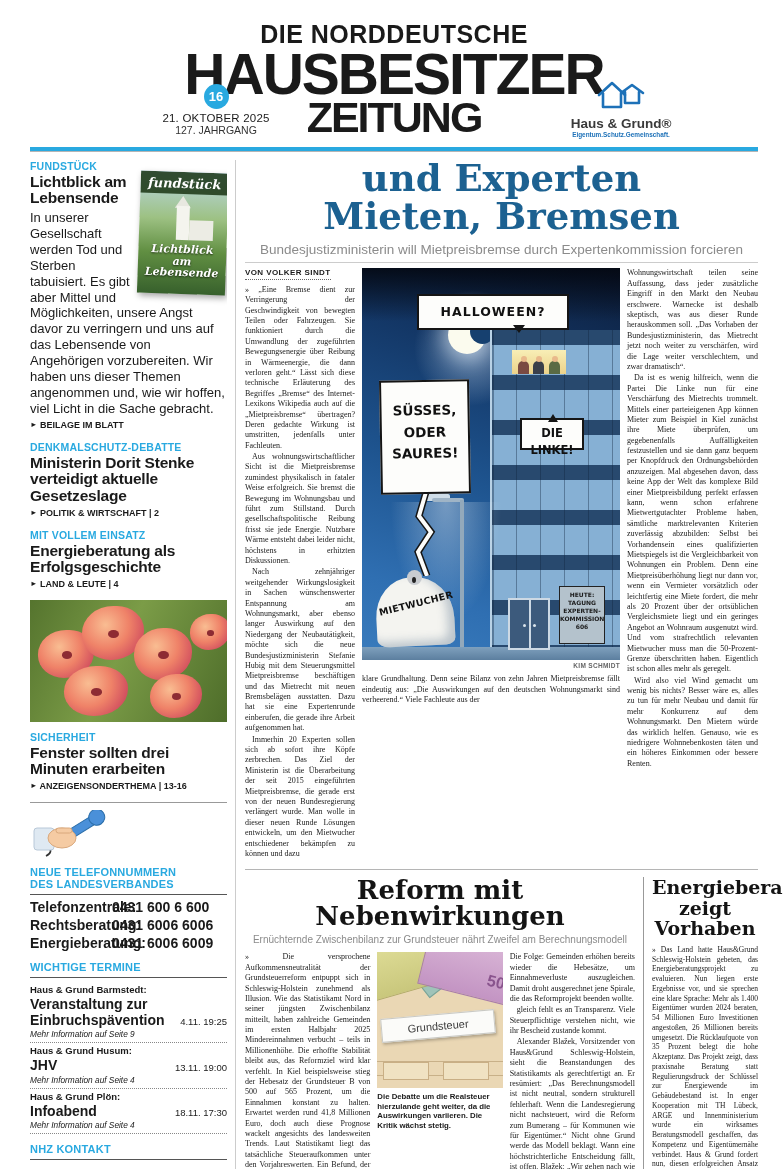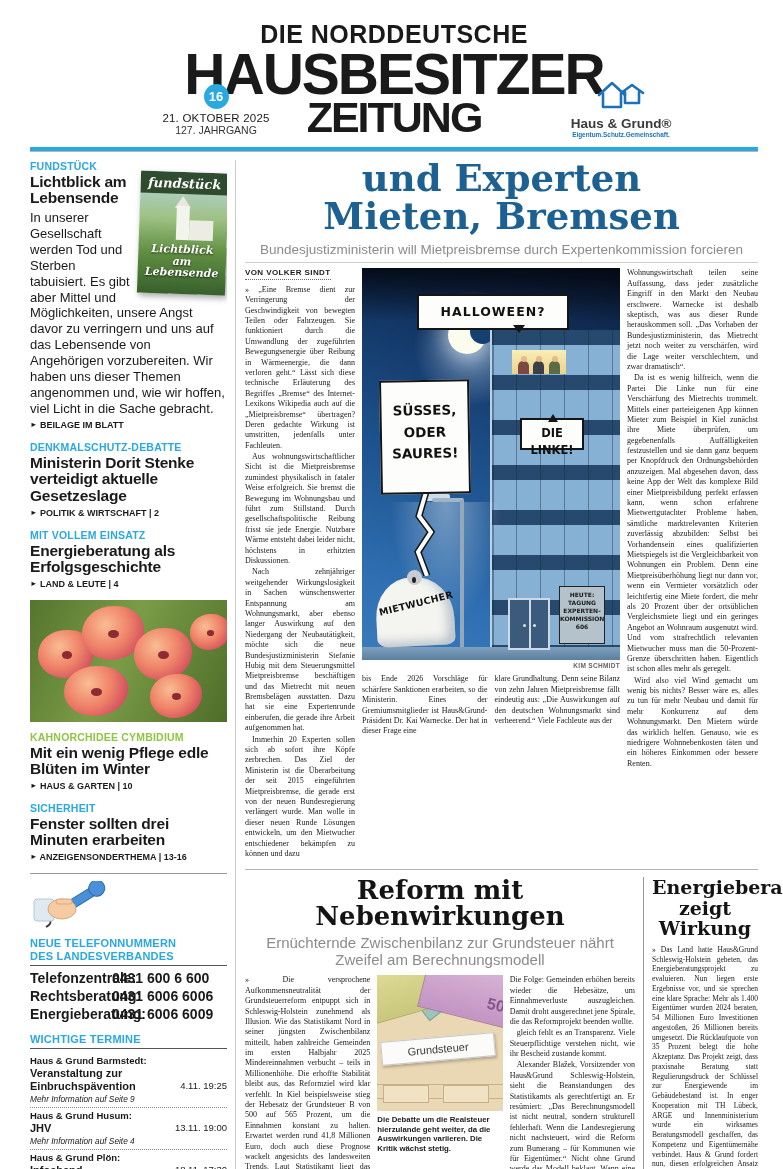--- a/index.html
+++ b/index.html
@@ -56,21 +56,21 @@
   .sb-divider{height:1px;background:#999;margin:8px 0 7px;}
   .phone-illu{display:block;margin:0 0 4px 2px;}
   .sb-sec{margin-bottom:9px;}
   .sb-title{color:#29a9e0;font-weight:bold;font-size:11px;line-height:1.12;letter-spacing:.2px;}
   .sb-rule{height:1px;background:#555;margin:3px 0 4px;}
   .ph-row{display:flex;font-size:14px;font-weight:bold;line-height:1.28;}
   .ph-row .lbl{width:82px;flex:none;}
   .event{border-bottom:1px dotted #888;padding:3px 0;}
   .ev-name{font-size:9.5px;font-weight:bold;line-height:1.15;}
   .ev-mid{display:flex;justify-content:space-between;align-items:flex-end;}
-  .ev-desc{font-size:11px;font-weight:bold;line-height:1.15;max-width:118px;}
+  .ev-desc{font-size:14px;font-weight:bold;line-height:1.15;max-width:118px;}
   .ev-time{font-size:9.5px;line-height:1.15;}
   .ev-more{font-size:8.3px;font-style:italic;margin-top:1.5px;}
   .k-row{display:flex;justify-content:space-between;font-size:9.5px;border-bottom:1px dotted #888;padding:2.5px 0;line-height:1.2;}
 
   
   .lead-hl{font-family:"DejaVu Serif",serif;font-weight:bold;color:#1c6191;font-size:37px;line-height:1.02;text-align:center;}
   .lead-sub{font-size:13.5px;color:#8b8b8b;text-align:center;margin:7px 0 5px;}
   .lead-rule{height:1px;background:#ccc;margin-bottom:5px;}
   .art{font-family:"Liberation Serif",serif;font-size:8px;line-height:1.3;text-align:justify;}
   .art p{margin:0 0 1px;}
@@ -129,21 +129,21 @@
   .sign{position:absolute;left:197px;top:318px;width:46px;height:58px;background:#b4c2cc;border:1.5px solid #222;
         box-sizing:border-box;font-size:6px;font-weight:bold;text-align:center;line-height:1.3;padding-top:4px;
         color:#1a1a1a;white-space:pre-line;font-family:"DejaVu Sans",sans-serif;z-index:4;}
   .ground{position:absolute;left:0;right:0;bottom:0;height:13px;background:linear-gradient(#7fa0bd,#5c7f9f);}
 
   
   .bottom{display:flex;border-top:1px solid #b5b5b5;margin-top:9px;padding-top:7px;}
   .reform{width:390px;flex:none;padding-right:8px;border-right:1px solid #999;}
   .energie{flex:1;padding-left:8px;min-width:0;}
   .b-hl{font-family:"DejaVu Serif",serif;font-weight:bold;font-size:26px;line-height:1;text-align:center;color:#141414;}
-  .b-sub{font-size:15px;color:#8b8b8b;text-align:center;margin:5px 0 7px;}
+  .b-sub{font-size:10px;color:#8b8b8b;text-align:center;margin:5px 0 7px;}
   .reform-cols{display:flex;gap:7px;}
   .reform-cols>div{flex:1;min-width:0;}
   .gst-img{position:relative;width:100%;height:136px;background:#ead7b4;overflow:hidden;margin-bottom:4px;}
   .note{position:absolute;font-weight:bold;box-sizing:border-box;}
   .note-200{left:-12px;top:-14px;width:92px;height:52px;background:linear-gradient(#dedc96,#c9c77c);
             border:1px solid #b0ab66;transform:rotate(-16deg);color:#7c7c38;font-size:12px;padding:26px 6px 0 0;text-align:right;}
   .note-50{right:-16px;top:-16px;width:96px;height:60px;background:linear-gradient(#dab7d7,#c394c3);
            border:1px solid #a97daa;transform:rotate(14deg);color:#89548d;font-size:16px;padding:30px 10px 0 0;text-align:right;}
   .note-teal{left:34px;top:-8px;width:60px;height:40px;background:#9fc3b8;border:1px solid #7ba396;transform:rotate(-38deg);}
   .gst-label{position:absolute;left:4px;top:62px;width:112px;height:22px;background:#fbfbf9;border:1px solid #c9c9c4;
@@ -234,25 +234,20 @@
             <i></i>
           </span>
         <span class="fl" style="left:120px;top:74px;width:52px;height:44px;">
             <i></i>
           </span>
         <span class="fl" style="left:160px;top:14px;width:40px;height:36px;">
             <i></i>
           </span>
       </div>
 
-      <div class="teaser">
-        <div class="kicker green">KAHNORCHIDEE CYMBIDIUM</div>
-        <div class="t-head">Mit ein wenig Pflege edle Blüten im Winter</div>
-        <div class="t-link"><span class="arrow">►</span> <span>HAUS &amp; GARTEN | 10</span></div>
-      </div>
 
       <div class="teaser">
         <div class="kicker">SICHERHEIT</div>
         <div class="t-head">Fenster sollten drei Minuten erarbeiten</div>
         <div class="t-link"><span class="arrow">►</span> <span>ANZEIGENSONDERTHEMA | 13-16</span></div>
       </div>
 
       <div class="sb-divider"></div>
 
       <span class="phone-illu">
@@ -386,21 +381,20 @@
               <div class="bubble bub-lk">DIE
 LINKE!</div>
               <div class="ghost">
                 <div class="sheet"></div>
                 <div class="ghost-head"></div>
                 <div class="ghost-label">MIETWUCHER</div>
               </div>
             </div>
             <div class="credit">KIM SCHMIDT</div>
             <div class="below-cols art">
-              <div>bis Ende 2026 Vorschläge für schärfere Sanktionen erarbeiten, so die Ministerin. Eines der Gremiumsmitglieder ist Haus&amp;Grund-Präsident Dr. Kai Warnecke. Der hat in dieser Frage eine</div>
               <div>klare Grundhaltung. Denn seine Bilanz von zehn Jahren Mietpreisbremse fällt eindeutig aus: „Die Auswirkungen auf den deutschen Wohnungsmarkt sind verheerend.“ Viele Fachleute aus der</div>
             </div>
           </div>
 
           <div class="col2 art">
             <p>Wohnungswirtschaft teilen seine Auffassung, dass jeder zusätzliche Eingriff in den Markt den Neubau erschwere. Warnecke ist deshalb skeptisch, was aus dieser Runde herauskommen soll. „Das Vorhaben der Bundesjustizministerin, das Mietrecht jetzt noch weiter zu verschärfen, wird die Lage weiter verschlechtern, und zwar dramatisch“.</p>
             <p>Da ist es wenig hilfreich, wenn die Partei Die Linke nun für eine Verschärfung des Mietrechts trommelt. Mittels einer parteieigenen App können Mieter zum Beispiel in Kiel zunächst ihre Miete überprüfen, um gegebenenfalls Auffälligkeiten festzustellen und sie dann ganz bequem per Knopfdruck den Ordnungsbehörden anzuzeigen. Mal abgesehen davon, dass keine App der Welt das komplexe Bild einer Mietpreisbildung perfekt erfassen kann, wenn schon erfahrene Mietwertgutachter Probleme haben, sämtliche marktrelevanten Kriterien zuverlässig abzubilden: Selbst bei Vorhandensein eines qualifizierten Mietspiegels ist die Vergleichbarkeit von Wohnungen ein Problem. Denn eine Mietpreisüberhöhung liegt nur dann vor, wenn ein Vermieter vorsätzlich oder leichtfertig eine Miete fordert, die mehr als 20 Prozent über der ortsüblichen Vergleichsmiete liegt und ein geringes Angebot an Wohnraum ausgenutzt wird. Und vom strafrechtlich relevanten Mietwucher muss man die 50-Prozent-Grenze überschritten haben. Eigentlich ist schon alles mehr als geregelt.</p>
             <p>Wird also viel Wind gemacht um wenig bis nichts? Besser wäre es, alles zu tun für mehr Neubau und damit für mehr Konkurrenz auf dem Wohnungsmarkt. Den Mietern würde das wirklich helfen. Genauso, wie es niedrigere Wohnnebenkosten täten und ein höheres Einkommen oder bessere Renten.</p>
           </div>
         </div>
@@ -434,21 +428,21 @@
               <p>gleich fehlt es an Transparenz. Viele Steuerpflichtige verstehen nicht, wie ihr Bescheid zustande kommt.</p>
               <p>Alexander Blažek, Vorsitzender von Haus&amp;Grund Schleswig-Holstein, sieht die Beanstandungen des Statistikamts als gerechtfertigt an. Er resümiert: „Das Berechnungsmodell ist nicht neutral, sondern strukturell fehlerhaft. Wenn die Landesregierung nicht nachsteuert, wird die Reform zum Bumerang – für Kommunen wie für Eigentümer.“ Nicht ohne Grund werde das Modell beklagt. Wann eine höchstrichterliche Entscheidung fällt, ist offen. Blažek: „Wir gehen nach wie vor davon aus, dass das Bundesverfassungsgericht das verfassungswidrige Bundesmodell aufhebt.“</p>
 
             </div>
           </div>
         </div>
 
         <div class="energie">
           <div class="e-hl">
             <div>Energieberatung</div>
-            <div>zeigt Wirkung</div>
+            <div>zeigt Vorhaben</div>
           </div>
           <div class="art">
             <p>» Das Land hatte Haus&amp;Grund Schleswig-Holstein gebeten, das Energieberatungsprojekt zu evaluieren. Nun liegen erste Ergebnisse vor, und sie sprechen eine klare Sprache: Mehr als 1.400 Eigentümer wurden 2024 beraten, 54 Millionen Euro Investitionen angestoßen, 26 Millionen bereits umgesetzt. Die Rücklaufquote von 35 Prozent belegt die hohe Akzeptanz. Das Projekt zeigt, dass praxisnahe Beratung statt Regulierungsdruck der Schlüssel zur Energiewende im Gebäudebestand ist. In enger Kooperation mit TH Lübeck, ARGE und Innenministerium wurde ein wirksames Beratungsmodell geschaffen, das Kompetenz und Eigentümernähe verbindet. Haus &amp; Grund fordert nun, diesen erfolgreichen Ansatz fortzuführen – als dauerhaftes Landesprogramm, das die privaten Eigentümer als Partner der Energiewende ernst nimmt. Lesen Sie hierzu unsere Reportage auf Seite 4.</p>
           </div>
         </div>
       </div>
 
     </div>
   </div>
 </div>

